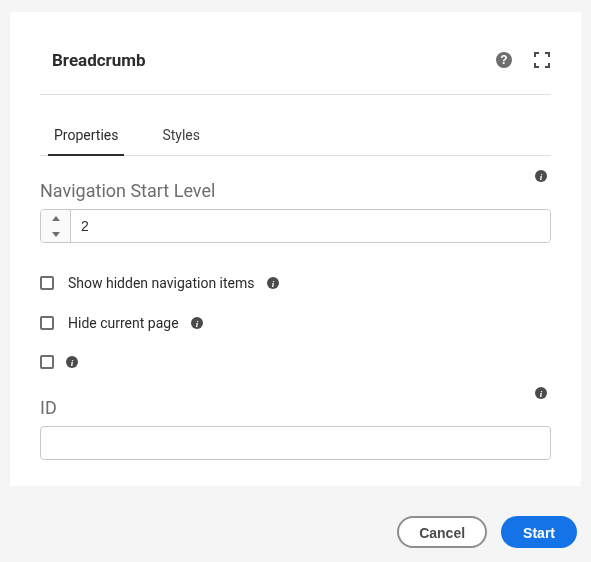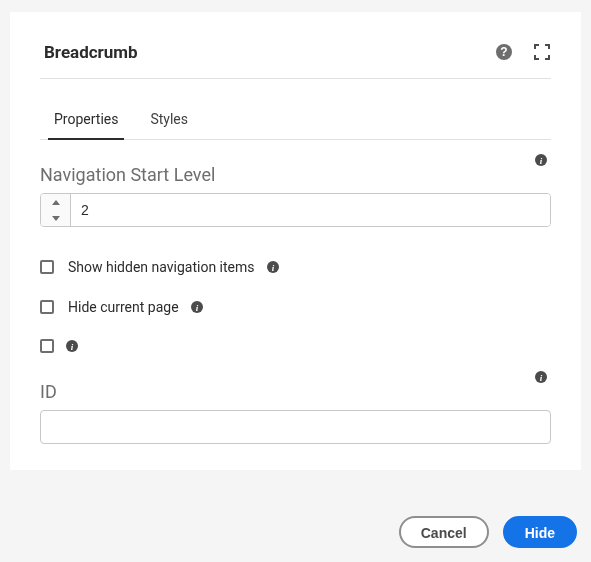--- a/index.html
+++ b/index.html
@@ -22,39 +22,39 @@
     display: flex;
     align-items: center;
     justify-content: space-between;
     border-bottom: 1px solid #e0e0e0;
     padding-bottom: 12px;
   }
   .dialog-title {
     font-size: 17px;
     font-weight: 700;
     color: #2c2c2c;
-    margin: 4px;
+    margin: 12px;
   }
   .header-icons {
     display: flex;
     gap: 20px;
     align-items: center;
   }
   .icon-btn {
     width: 18px;
     height: 18px;
     display: inline-flex;
     align-items: center;
     justify-content: center;
     cursor: pointer;
     color: #6e6e6e;
   }
   .tabs {
     display: flex;
-    gap: 28px;
+    gap: 40px;
     border-bottom: 1px solid #e0e0e0;
     margin-top: 22px;
     padding-left: 12px;
   }
   .tab {
     padding: 10px 2px 12px 2px;
     font-size: 14px;
     color: #404040;
     cursor: pointer;
     font-weight: 400;
@@ -292,14 +292,14 @@
       </span>
       <label class="field-label">ID</label>
       <input class="text-input" type="text" value="" style="">
     </div>
 
   </div>
 </div>
 
 <div class="footer">
   <button class="btn btn-secondary">Cancel</button>
-  <button class="btn btn-primary">Hide</button>
+  <button class="btn btn-primary">Start</button>
 </div>
 
 </body></html>

